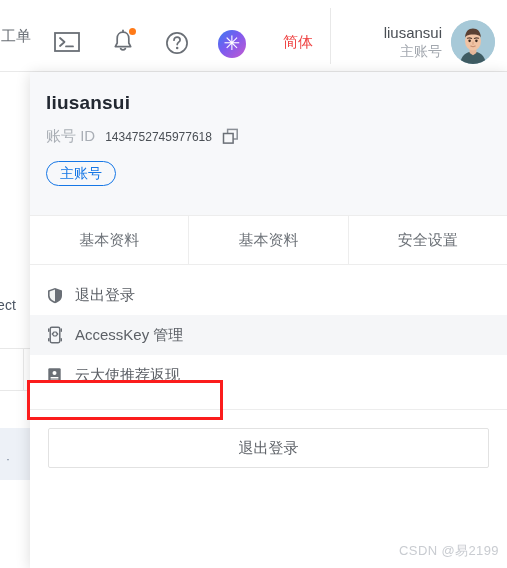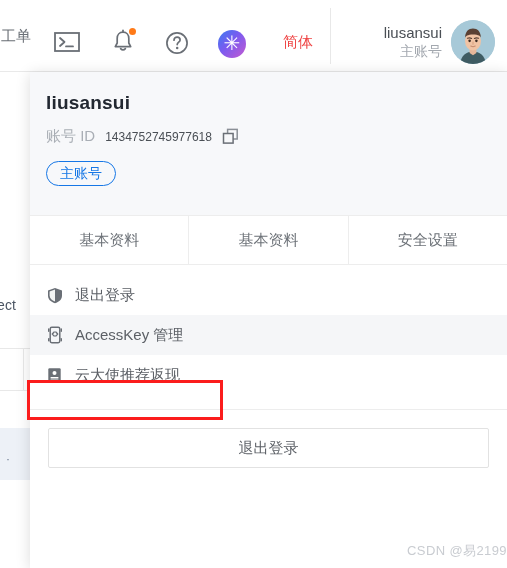--- a/index.html
+++ b/index.html
@@ -306,21 +306,21 @@
     height: 40px;
     border: 3px solid #fb1c1c;
     box-sizing: border-box;
     pointer-events: none;
     z-index: 40;
   }
 
   
   .watermark {
     position: absolute;
-    right: 0;
+    right: 8px;
     bottom: 8px;
     font-size: 13px;
     color: #c9ccd1;
     letter-spacing: 0.4px;
     white-space: nowrap;
     z-index: 50;
   }
 </style>
 </head>
 <body>

